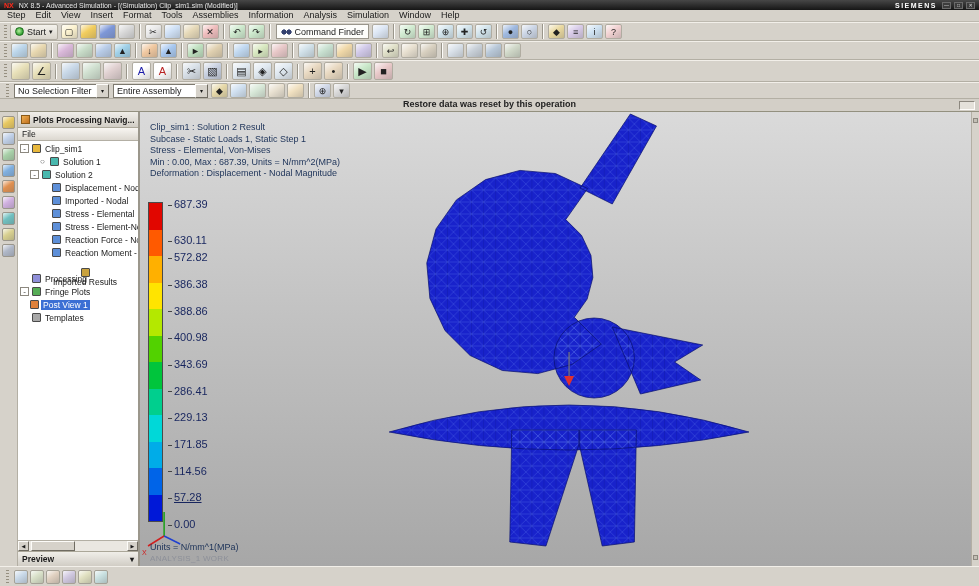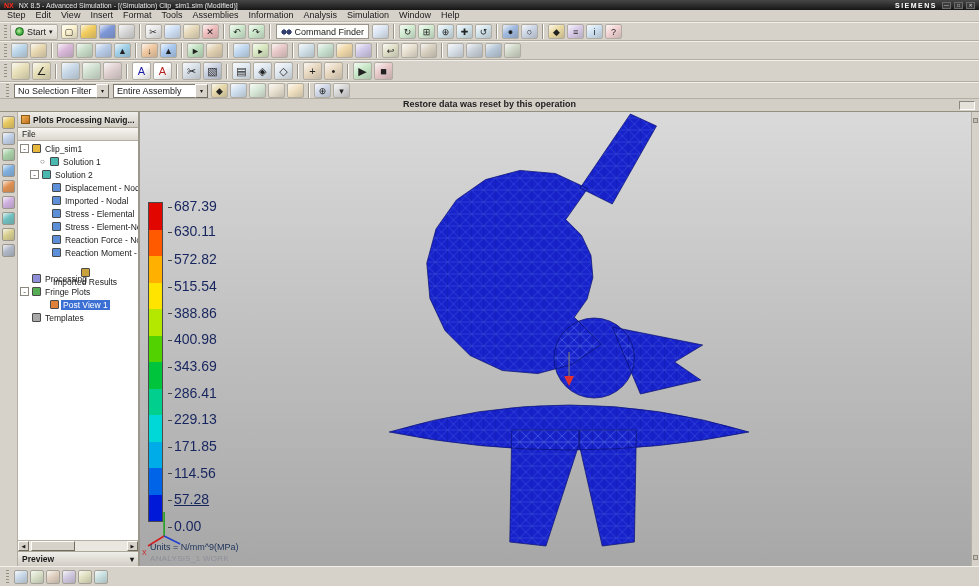--- a/index.html
+++ b/index.html
@@ -68,21 +68,21 @@
   .preview-hdr{height:15px;background:linear-gradient(#f0eee9,#d1cdc5);border-top:1px solid #aba799;display:flex;align-items:center;justify-content:space-between;padding:0 4px;font-weight:bold;font-size:8.5px}
   .preview-hdr .dn{font-size:8px}
 
   .viewport{flex:1;position:relative;background:linear-gradient(180deg,#dadada 0%,#c2c2c2 45%,#a7a7a7 100%);overflow:hidden;min-width:0}
   svg.model{position:absolute;inset:0;width:100%;height:100%}
   .vp-info{position:absolute;left:10px;top:10px;color:#1c3258;font-size:9px;line-height:11.5px;z-index:3}
   .legend{position:absolute;left:8px;top:90px;z-index:3}
   .legend-bands{width:15px;height:320px;border:1px solid #4a4a4a;display:flex;flex-direction:column}
   .band{flex:1}
   .legend-labels{position:absolute;left:20px;top:0;width:52px;height:320px}
-  .llabel{position:absolute;font-size:14px;color:#17255e;white-space:nowrap}
+  .llabel{position:absolute;font-size:11px;color:#17255e;white-space:nowrap}
   .llabel::before{content:"";display:inline-block;width:4px;height:1px;background:#444;vertical-align:middle;margin-right:2px}
   .vp-units{position:absolute;left:10px;bottom:14px;color:#1c3258;font-size:9px;z-index:3}
   .vp-work{position:absolute;left:10px;bottom:3px;color:#8d9099;font-size:8px;letter-spacing:.3px;z-index:3}
 
   .rightstrip{width:8px;background:#d6d2ca;border-left:1px solid #b3afa4;position:relative}
   .rs-dot{position:absolute;left:1px;width:5px;height:5px;background:#c3bfb5;border:1px solid #8c887f}
 
   .bottombar{height:20px;background:#d6d2ca;border-top:1px solid #f2efe9;display:flex;align-items:center;padding:0 3px;gap:2px}
   .bbico{width:14px;height:14px;border:1px solid #a5a196;border-radius:2px;flex:none}
 </style>
@@ -332,21 +332,21 @@
           <div class="tree-row" style="padding-left: 2px;">
             <span class="expander empty"></span>
             <span class="nicon" style="background: rgb(143, 143, 217);"></span>
             <span class="nlabel">Processing</span>
           </div>
           <div class="tree-row" style="padding-left: 2px;">
             <span class="expander">-</span>
             <span class="nicon" style="background: rgb(86, 173, 86);"></span>
             <span class="nlabel">Fringe Plots</span>
           </div>
-          <div class="tree-row sel" style="padding-left: 20px;">
+          <div class="tree-row sel" style="padding-left: 0;">
             <span class="expander empty"></span>
             <span class="nicon" style="background: rgb(224, 129, 58);"></span>
             <span class="nlabel">Post View 1</span>
           </div>
           <div class="tree-row" style="padding-left: 2px;">
             <span class="expander empty"></span>
             <span class="nicon" style="background: rgb(168, 168, 168);"></span>
             <span class="nlabel">Templates</span>
           </div>
         </div>
@@ -358,41 +358,48 @@
         <span class="harrow">▶</span>
       </div>
       <div class="preview-hdr">
         <span>Preview</span>
         <span class="dn">▾</span>
       </div>
     </div>
 
     <div class="viewport">
 
+      <div class="vp-info">
+          <div>Clip_sim1 : Solution 2 Result</div>
+          <div>Subcase - Static Loads 1, Static Step 1</div>
+          <div>Stress - Elemental, Von-Mises</div>
+          <div>Min : 0.00, Max : 687.39, Units = N/mm^2(MPa)</div>
+          <div>Deformation : Displacement - Nodal Magnitude</div>
+        </div>
 
       <div class="legend">
         <div class="legend-bands">
             <div class="band" style="background: rgb(225, 6, 0);"></div>
             <div class="band" style="background: rgb(255, 90, 0);"></div>
             <div class="band" style="background: rgb(255, 176, 0);"></div>
             <div class="band" style="background: rgb(255, 228, 0);"></div>
             <div class="band" style="background: rgb(180, 232, 0);"></div>
             <div class="band" style="background: rgb(82, 210, 0);"></div>
             <div class="band" style="background: rgb(0, 197, 60);"></div>
             <div class="band" style="background: rgb(0, 207, 142);"></div>
             <div class="band" style="background: rgb(0, 216, 216);"></div>
             <div class="band" style="background: rgb(0, 172, 232);"></div>
             <div class="band" style="background: rgb(0, 100, 232);"></div>
             <div class="band" style="background: rgb(0, 24, 216);"></div>
           </div>
         <div class="legend-labels">
             <span class="llabel" style="top: -4px;">687.39</span>
-            <span class="llabel" style="top: 21px;">630.11</span>
+            <span class="llabel" style="top: 32px;">630.11</span>
             <span class="llabel" style="top: 49.3333px;">572.82</span>
-            <span class="llabel" style="top: 76px;">515.54</span>
+            <span class="llabel" style="top: 76px;">386.38</span>
             <span class="llabel" style="top: 102.667px;">388.86</span>
             <span class="llabel" style="top: 129.333px;">400.98</span>
             <span class="llabel" style="top: 156px;">343.69</span>
             <span class="llabel" style="top: 182.667px;">286.41</span>
             <span class="llabel" style="top: 209.333px;">229.13</span>
             <span class="llabel" style="top: 236px;">171.85</span>
             <span class="llabel" style="top: 262.667px;">114.56</span>
             <span class="llabel" style="top: 289.333px; text-decoration: underline;">57.28</span>
             <span class="llabel" style="top: 316px;">0.00</span>
           </div>
@@ -447,21 +454,21 @@
         </g>
 
         <g>
           <line x1="24" y1="424" x2="24" y2="400" stroke="#18a018" stroke-width="1.5"></line>
           <line x1="24" y1="424" x2="8" y2="434" stroke="#d02020" stroke-width="1.5"></line>
           <line x1="24" y1="424" x2="40" y2="432" stroke="#2040d0" stroke-width="1.5"></line>
           <text x="2" y="443" font-size="7" fill="#d02020">X</text>
         </g>
       </svg>
 
-      <span class="vp-units">Units = N/mm^9(MPa)</span>
+      <span class="vp-units">Units = N/mm^1(MPa)</span>
       <span class="vp-work">ANALYSIS_1 WORK</span>
     </div>
 
     <div class="rightstrip">
       <span class="rs-dot" style="top:6px"></span>
       <span class="rs-dot" style="bottom:6px"></span>
     </div>
   </div>
 
   <div class="bottombar">

